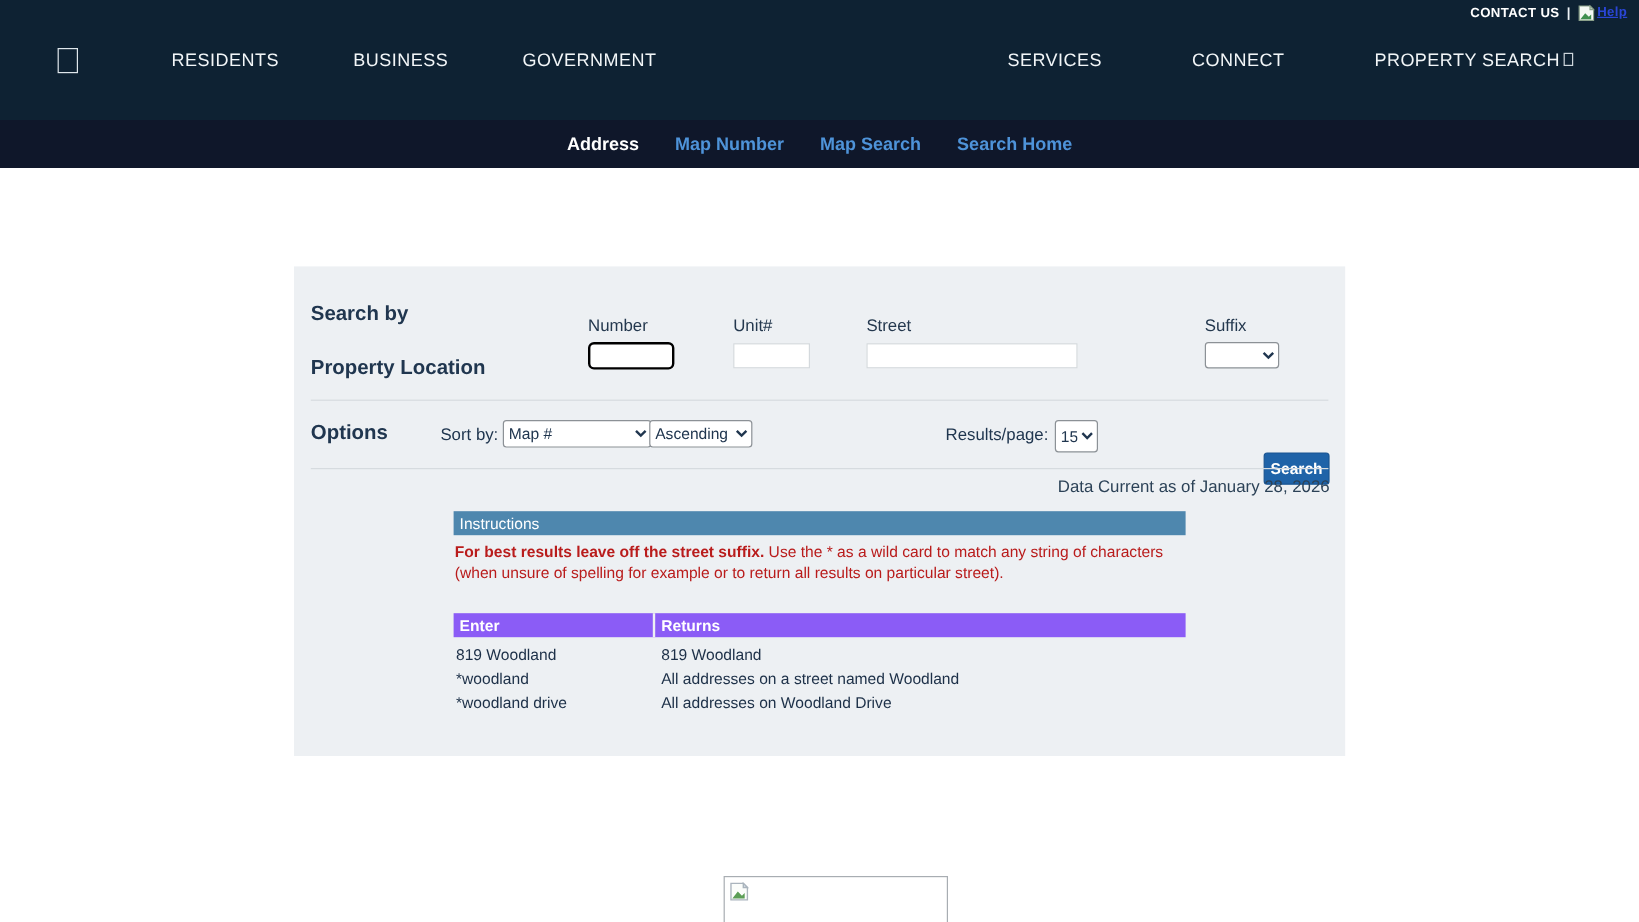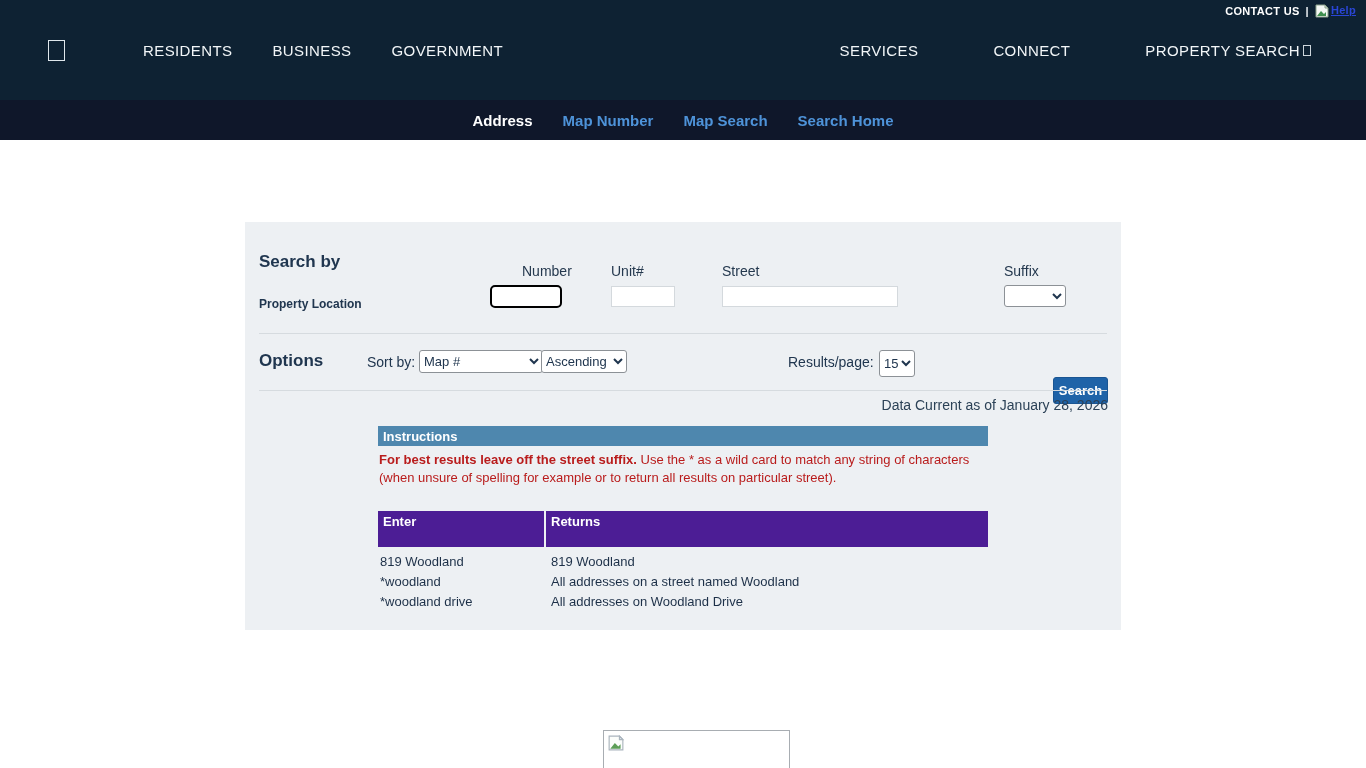--- a/index.html
+++ b/index.html
@@ -13,37 +13,37 @@
     gap: 6px; font-size: 11px; font-weight: bold; letter-spacing: .3px; }
   .topbar a { color: #ffffff; text-decoration: none; }
   .help-link { display: inline-flex; align-items: flex-start; gap: 2px;
     color: #2a46d6; font-size: 11px; text-decoration: underline; font-weight: bold; }
   .broken-ico { display: inline-block; width: 14px; height: 14px; }
   .mainnav { position: absolute; top: 0; left: 0; width: 100%; height: 100px;
     display: flex; align-items: center; padding: 0 55px 0 48px; }
   .logo-box { width: 17px; height: 21px; border: 1px solid #dfe7ec; margin-right: 78px; }
   .nav-item { font-size: 15px; letter-spacing: .4px; color: #f2f6f8; text-decoration: none;
     cursor: pointer; white-space: nowrap; }
-  .nav-left { display: flex; gap: 40px; justify-content: space-between; }
+  .nav-left { display: flex; gap: 62px; justify-content: space-between; }
   .nav-right { display: flex; gap: 75px; margin-left: auto; align-items: center; }
   .glyph-box { display: inline-block; width: 8px; height: 11px; border: 1px solid #cdd6dc;
     margin-left: 3px; }
 
   
   .subnav { position: absolute; left: 0; top: 100px; width: 1366px; height: 40px;
     background: #0f172a; display: flex; align-items: center; justify-content: center;
     gap: 30px; font-size: 15px; font-weight: bold; }
   .subnav .active { color: #ffffff; }
   .subnav a { color: #4e93d9; text-decoration: none; cursor: pointer; }
 
   
   .panel { position: absolute; left: 245px; top: 222px; width: 876px; height: 408px;
     background: #edf0f3; color: #20364f; }
   .h-search { position: absolute; left: 14px; top: 30px; font-size: 17px; font-weight: bold; }
-  .h-search2 { position: absolute; left: 14px; top: 75px; font-size: 12px; font-weight: bold; }
+  .h-search2 { position: absolute; left: 14px; top: 75px; font-size: 17px; font-weight: bold; }
 
   .f-label { position: absolute; font-size: 14px; color: #24384e; }
   .inp { background: #ffffff; border: 1px solid #d4d9dd; font-size: 13px; padding: 1px 4px;
     color: #20364f; }
   .inp-number { position: absolute; left: 245px; top: 63px; width: 72px; height: 23px;
     border: 2px solid #000000; border-radius: 5px; }
   .inp-unit { position: absolute; left: 366px; top: 64px; width: 64px; height: 21px; }
   .inp-street { position: absolute; left: 477px; top: 64px; width: 176px; height: 21px; }
   .sel { font-size: 13px; background: #ffffff; border: 1px solid #8c9196; border-radius: 3px;
     color: #20364f; }
@@ -58,26 +58,26 @@
   .lbl-results { position: absolute; left: 543px; top: 132px; font-size: 14px; }
   .sel-results { position: absolute; left: 634px; top: 128px; width: 36px; height: 27px; }
   .btn-search { position: absolute; left: 808px; top: 127px; width: 55px; height: 27px;
     background: #1f63a8; color: #ffffff; font-size: 13px; font-weight: bold;
     border: 1px solid #1a5592; border-radius: 3px; cursor: pointer; margin-top: 28px; }
   .hr2 { position: absolute; left: 14px; top: 168px; width: 848px; height: 0;
     border-top: 1px solid #d6dbdf; }
   .data-current { position: absolute; right: 13px; top: 175px; font-size: 14px; color: #2c4257; }
 
   .instr { position: absolute; left: 133px; top: 204px; width: 610px; }
-  .instr-head { background: #4e87ae; color: #ffffff; font-size: 13px; font-weight: bold;
+  .instr-head { background: #4e87ae; color: #ffffff; font-size: 13px; font-weight: normal;
     padding: 3px 5px; height: 20px; }
   .instr-body { font-size: 13px; line-height: 18px; padding: 5px 1px; color: #b91c1c; }
 
   .examples { position: absolute; left: 133px; top: 289px; width: 610px; font-size: 13px; }
-  .ex-head { display: flex; background: #4c1d95; color: #ffffff; font-weight: bold; height: 36px; }
+  .ex-head { display: flex; background: #8b5cf6; color: #ffffff; font-weight: bold; height: 20px; }
   .ex-head .c1 { width: 168px; padding: 3px 5px; border-right: 2px solid #edf0f3; }
   .ex-head .c2 { flex: 1; padding: 3px 5px; }
   .ex-row { display: flex; color: #1d3048; }
   .ex-row .c1 { width: 168px; padding: 4px 5px 1px 2px; }
   .ex-row .c2 { flex: 1; padding: 4px 5px 1px 5px; }
   .ex-rows { padding-top: 3px; }
 
   
   .footer-img { position: absolute; left: 603px; top: 730px; width: 187px; height: 60px;
     background: #ffffff; border: 1px solid #a8adb2; padding: 4px; }
@@ -119,21 +119,21 @@
   <span class="active">Address</span>
   <a>Map Number</a>
   <a>Map Search</a>
   <a>Search Home</a>
 </div>
 
 <div class="panel">
   <div class="h-search">Search by</div>
   <div class="h-search2">Property Location</div>
 
-  <div class="f-label" style="left:245px; top:41px;margin-left:32px;">Number</div>
+  <div class="f-label" style="left:245px; top:41px;">Number</div>
   <input class="inp inp-number" value="" style="">
 
   <div class="f-label" style="left:366px; top:41px;">Unit#</div>
   <input class="inp inp-unit" value="" style="">
 
   <div class="f-label" style="left:477px; top:41px;">Street</div>
   <input class="inp inp-street" value="" style="">
 
   <div class="f-label" style="left:759px; top:41px;">Suffix</div>
   <select class="sel sel-suffix">

